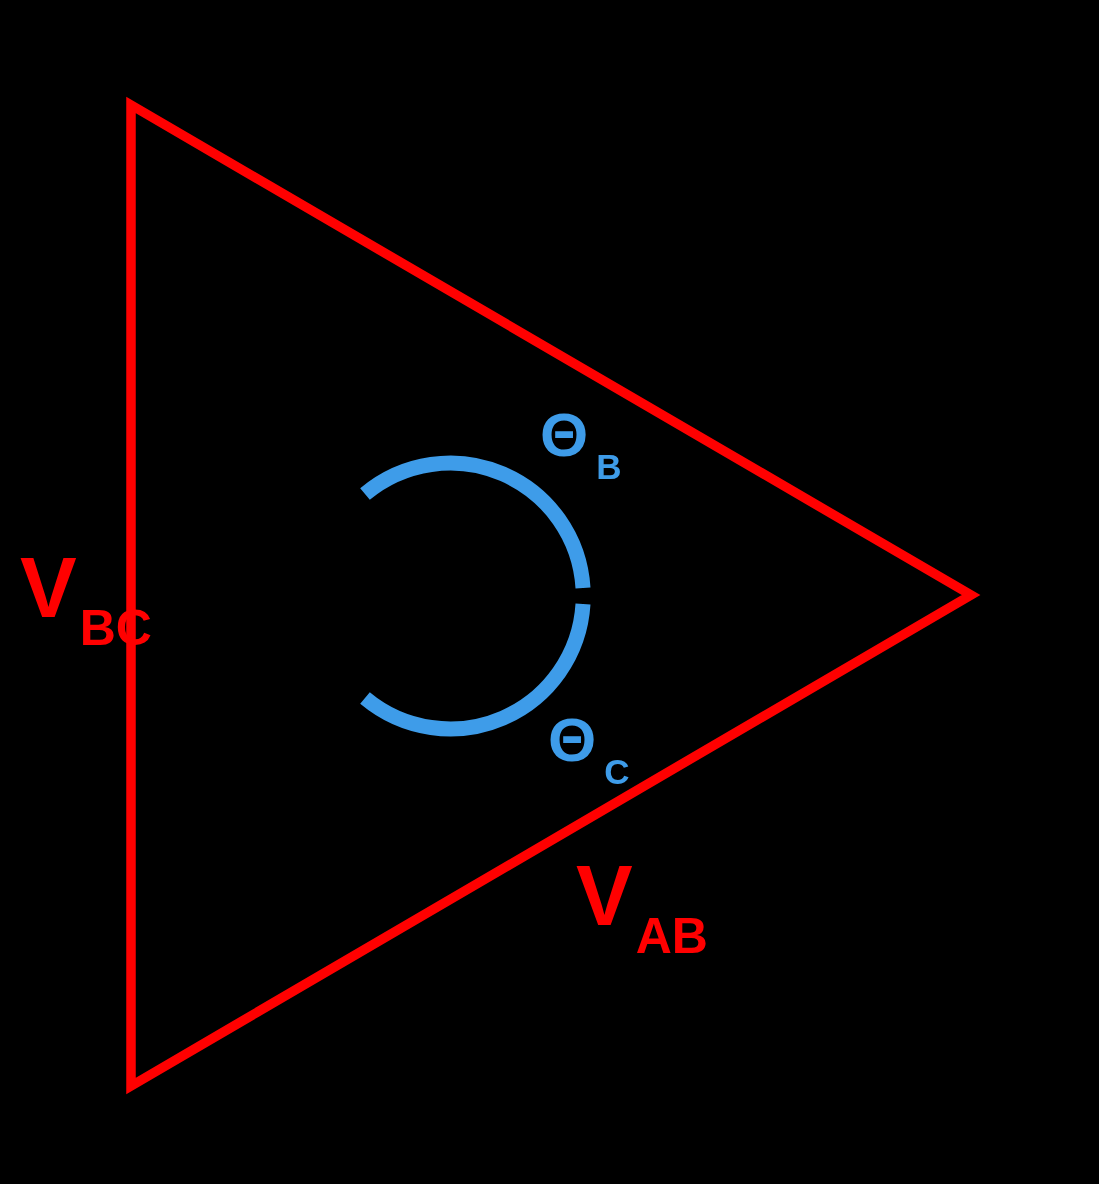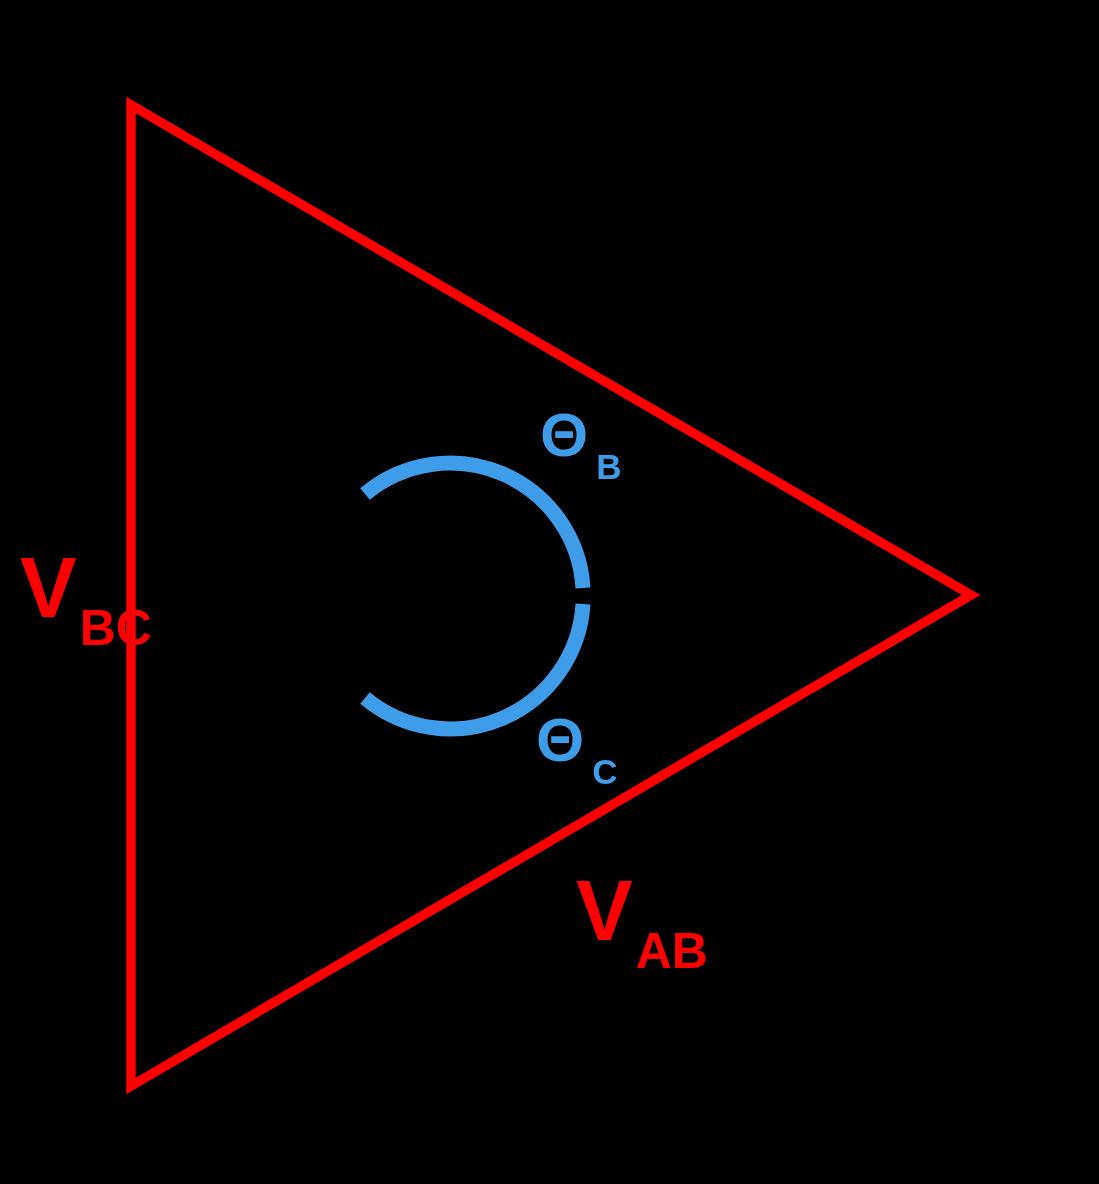--- a/index.html
+++ b/index.html
@@ -54,23 +54,23 @@
   .angle-label .sub {
     font-size: 35px;
     display: inline-block;
     position: relative;
     top: 23px;
     margin-left: 8px;
   }
   
   #label-v-ac { left: 565px; top: 253px; }
   #label-v-bc { left: 0px;   top: 545px; padding-left: 20px; }
-  #label-v-ab { left: 576px; top: 853px; margin-top: 15px; }
+  #label-v-ab { left: 576px; top: 853px; }
   #label-theta-b { left: 540px; top: 404px; }
-  #label-theta-c { left: 536px; top: 709px; text-align: center; }
+  #label-theta-c { left: 548px; top: 709px; text-align: center; }
 </style>
 </head>
 <body>
 
 <div class="stage">
 
   <svg class="diagram-svg" viewBox="0 0 1099 1184">
 
     <polygon points="131,105 131,1086 971,595" fill="none" stroke-width="9.5" stroke-linejoin="miter" stroke="#FF0000"></polygon>
 

